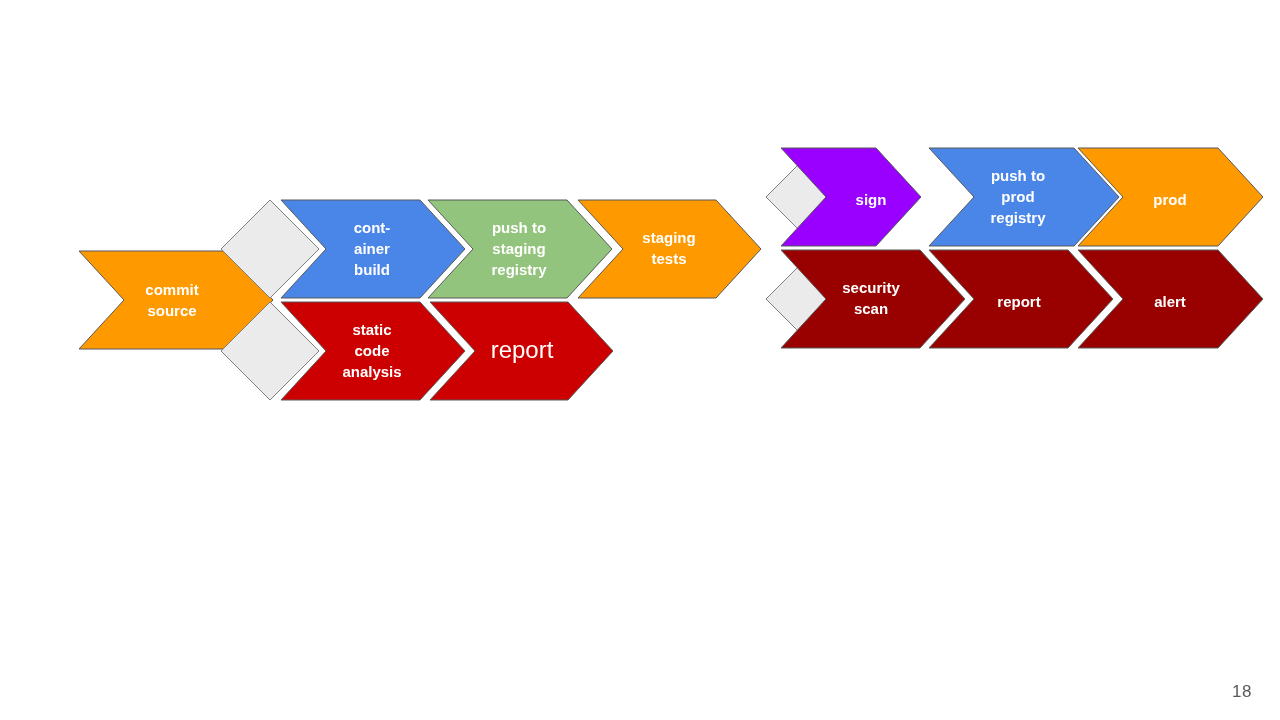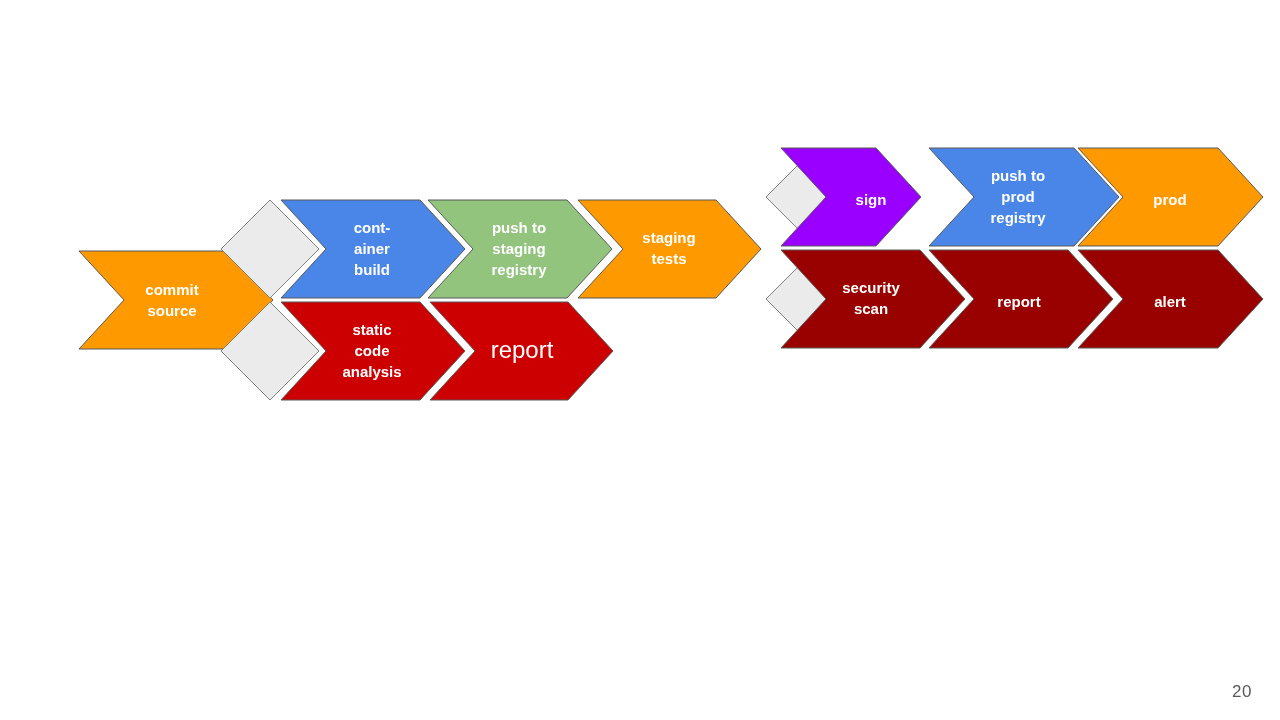--- a/index.html
+++ b/index.html
@@ -150,15 +150,15 @@
       <text class="shape-label" x="1019" y="303">report</text>
     </g>
 
     <g>
       <polygon class="chev" points="1078,250 1218,250 1263,299 1218,348 1078,348 1123,299" fill="#990000"></polygon>
       <text class="shape-label" x="1170" y="303">alert</text>
     </g>
 
   </svg>
 
-  <div class="page-number">20</div>
+  <div class="page-number">18</div>
 
 </div>
 
 </body></html>

